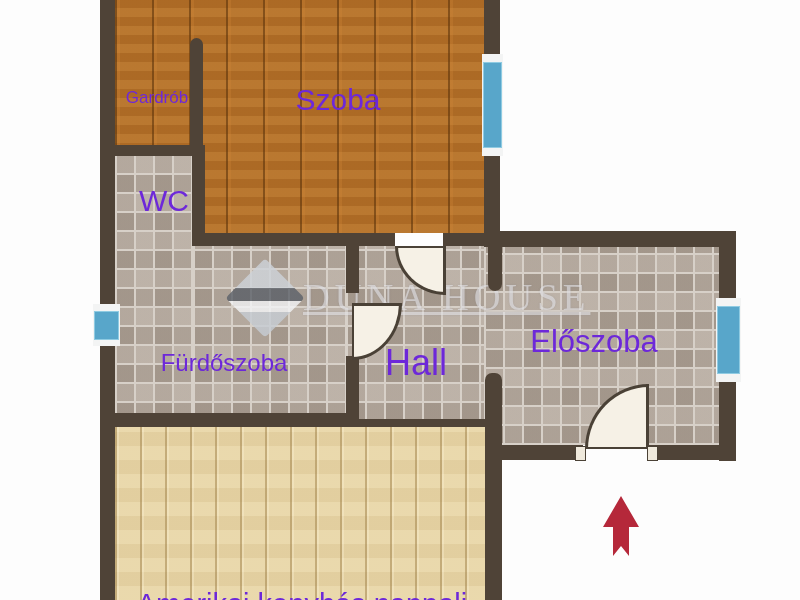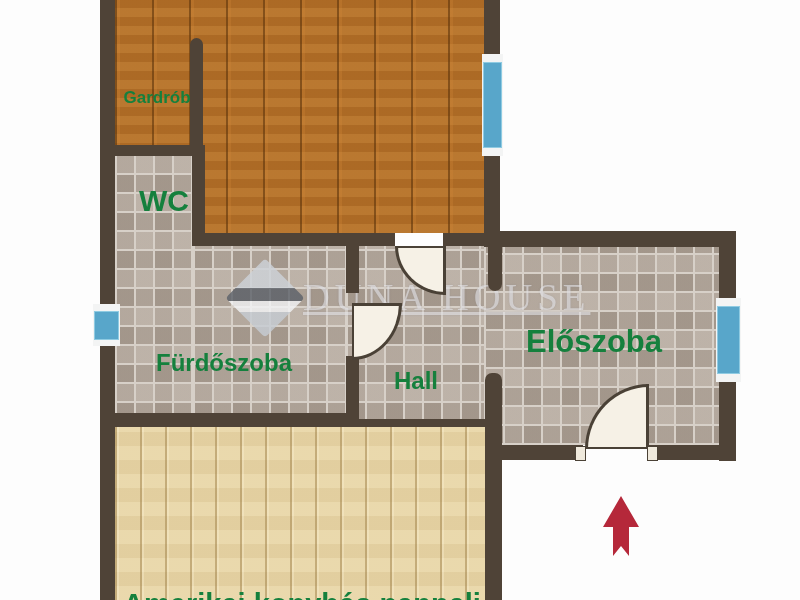--- a/index.html
+++ b/index.html
@@ -33,21 +33,21 @@
   .wall{background:#4f4337;}
   .tip-top{border-radius:7px 7px 0 0;}
   .tip-bottom{border-radius:0 0 7px 7px;}
   
   .win-frame{background:#f3f4f4;}
   .win-glass{position:absolute;background:#58a6ca;border:1px solid #8fcbe2;}
   
   .door{background:#f6f1e6;border:3px solid #4a4136;}
   
   .room-label{
-    color:#15803d;font-weight:bold;white-space:nowrap;
+    color:#6d28d9;font-weight:normal;white-space:nowrap;
     transform:translate(-50%,-50%);letter-spacing:0px;
   }
   
   .wm-text{
     font-family:"Liberation Serif",serif;
     color:rgba(238,238,242,.55);
     text-shadow:0 0 2px rgba(120,120,130,.25);
     font-size:37px;letter-spacing:5px;white-space:nowrap;text-decoration:underline;
   }
   .wm-diamond{
@@ -101,23 +101,24 @@
     <div class="win-glass" style="left:1px;top:8px;width:21px;height:66px;"></div>
   </div>
 
   <div class="abs door" style="left:395px;top:246px;width:45px;height:44px;border-radius:0 0 0 100%;border-top-width:2px;"></div>
   <div class="abs door" style="left:352px;top:303px;width:45px;height:51px;border-radius:0 0 100% 0;border-left-width:2px;"></div>
   <div class="abs door" style="left:585px;top:384px;width:58px;height:60px;border-radius:100% 0 0 0;border-bottom-width:2px;"></div>
   <div class="abs" style="left:575px;top:446px;width:9px;height:13px;background:#efe9dc;border:1px solid #4a4136;"></div>
   <div class="abs" style="left:647px;top:446px;width:9px;height:13px;background:#efe9dc;border:1px solid #4a4136;"></div>
 
   <div class="abs room-label" style="left:157px;top:98px;font-size:17px;">Gardrób</div>
+  <div class="abs room-label" style="left:338px;top:100px;font-size:30px;">Szoba</div>
   <div class="abs room-label" style="left:164px;top:201px;font-size:30px;">WC</div>
   <div class="abs room-label" style="left:224px;top:363px;font-size:24px;">Fürdőszoba</div>
-  <div class="abs room-label" style="left:416px;top:381px;font-size:24px;">Hall</div>
+  <div class="abs room-label" style="left:416px;top:363px;font-size:36px;">Hall</div>
   <div class="abs room-label" style="left:594px;top:342px;font-size:31px;">Előszoba</div>
   <div class="abs room-label" style="left:302px;top:604px;font-size:29px;">Amerikai konyhás nappali</div>
 
   <svg class="abs" style="left:601px;top:492px;" width="40" height="68" viewBox="0 0 40 68">
     <polygon points="20,4 38,35 28,35 28,64 20,54 12,64 12,35 2,35" fill="#b5283a"></polygon>
   </svg>
 
 </div>
 
 </body></html>

